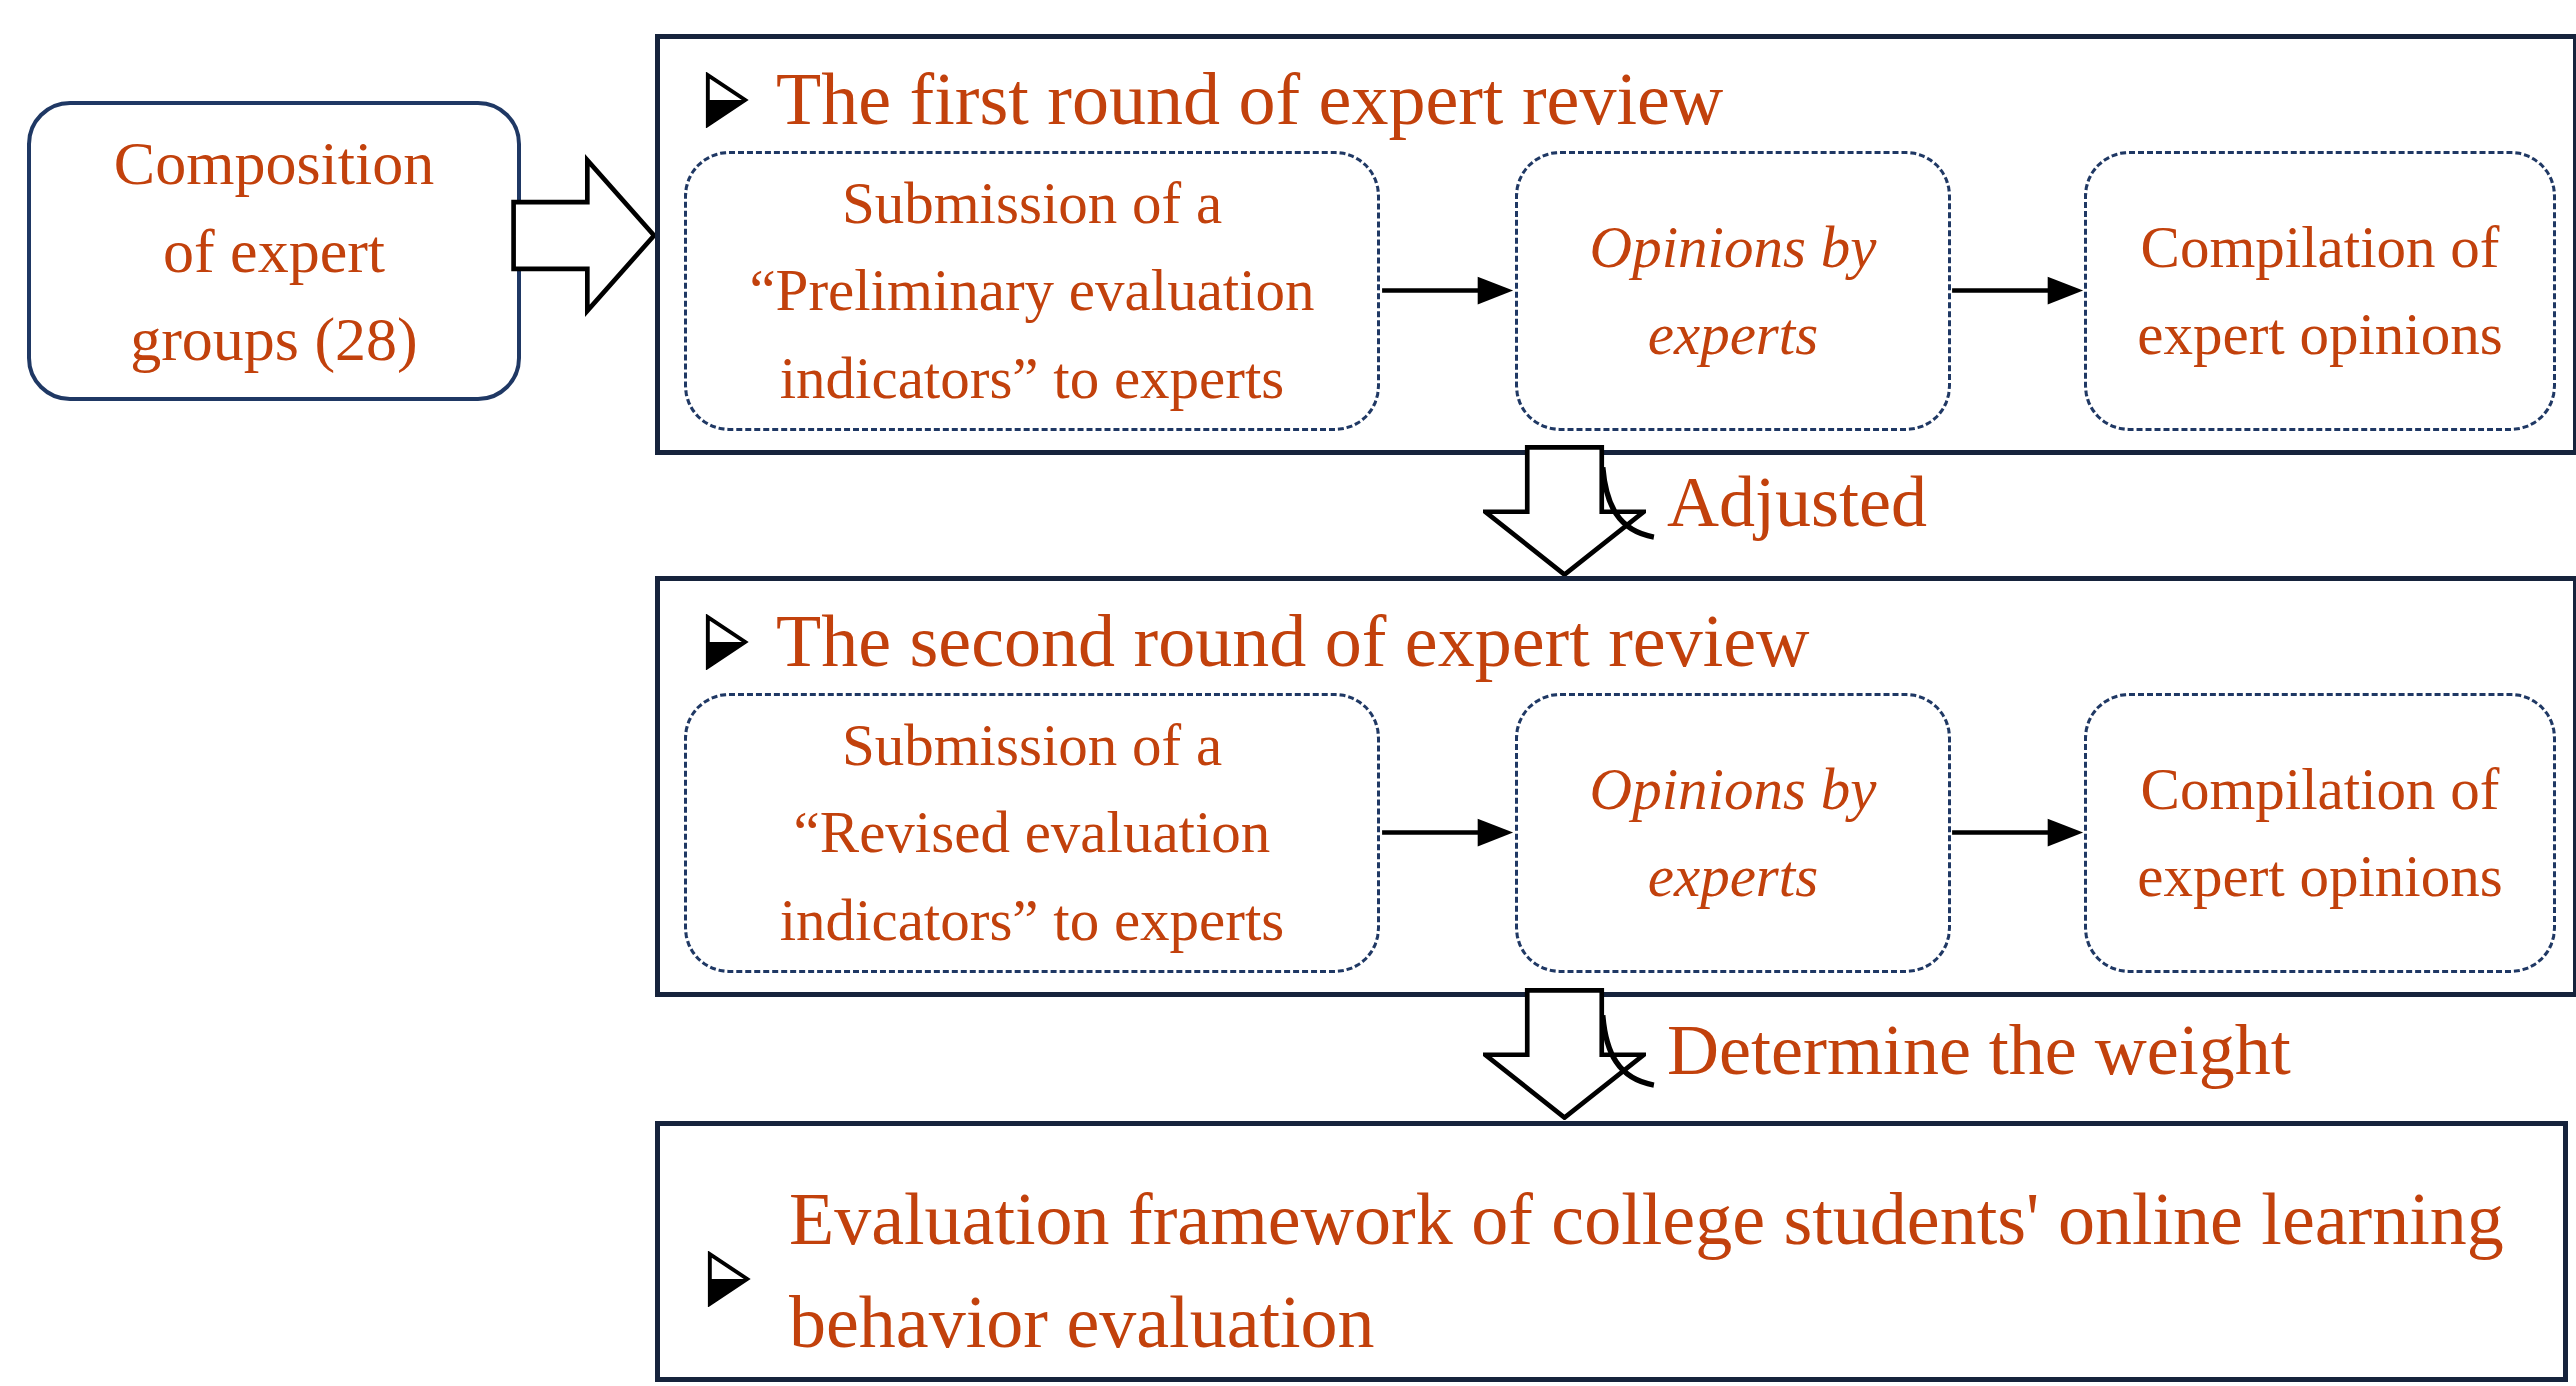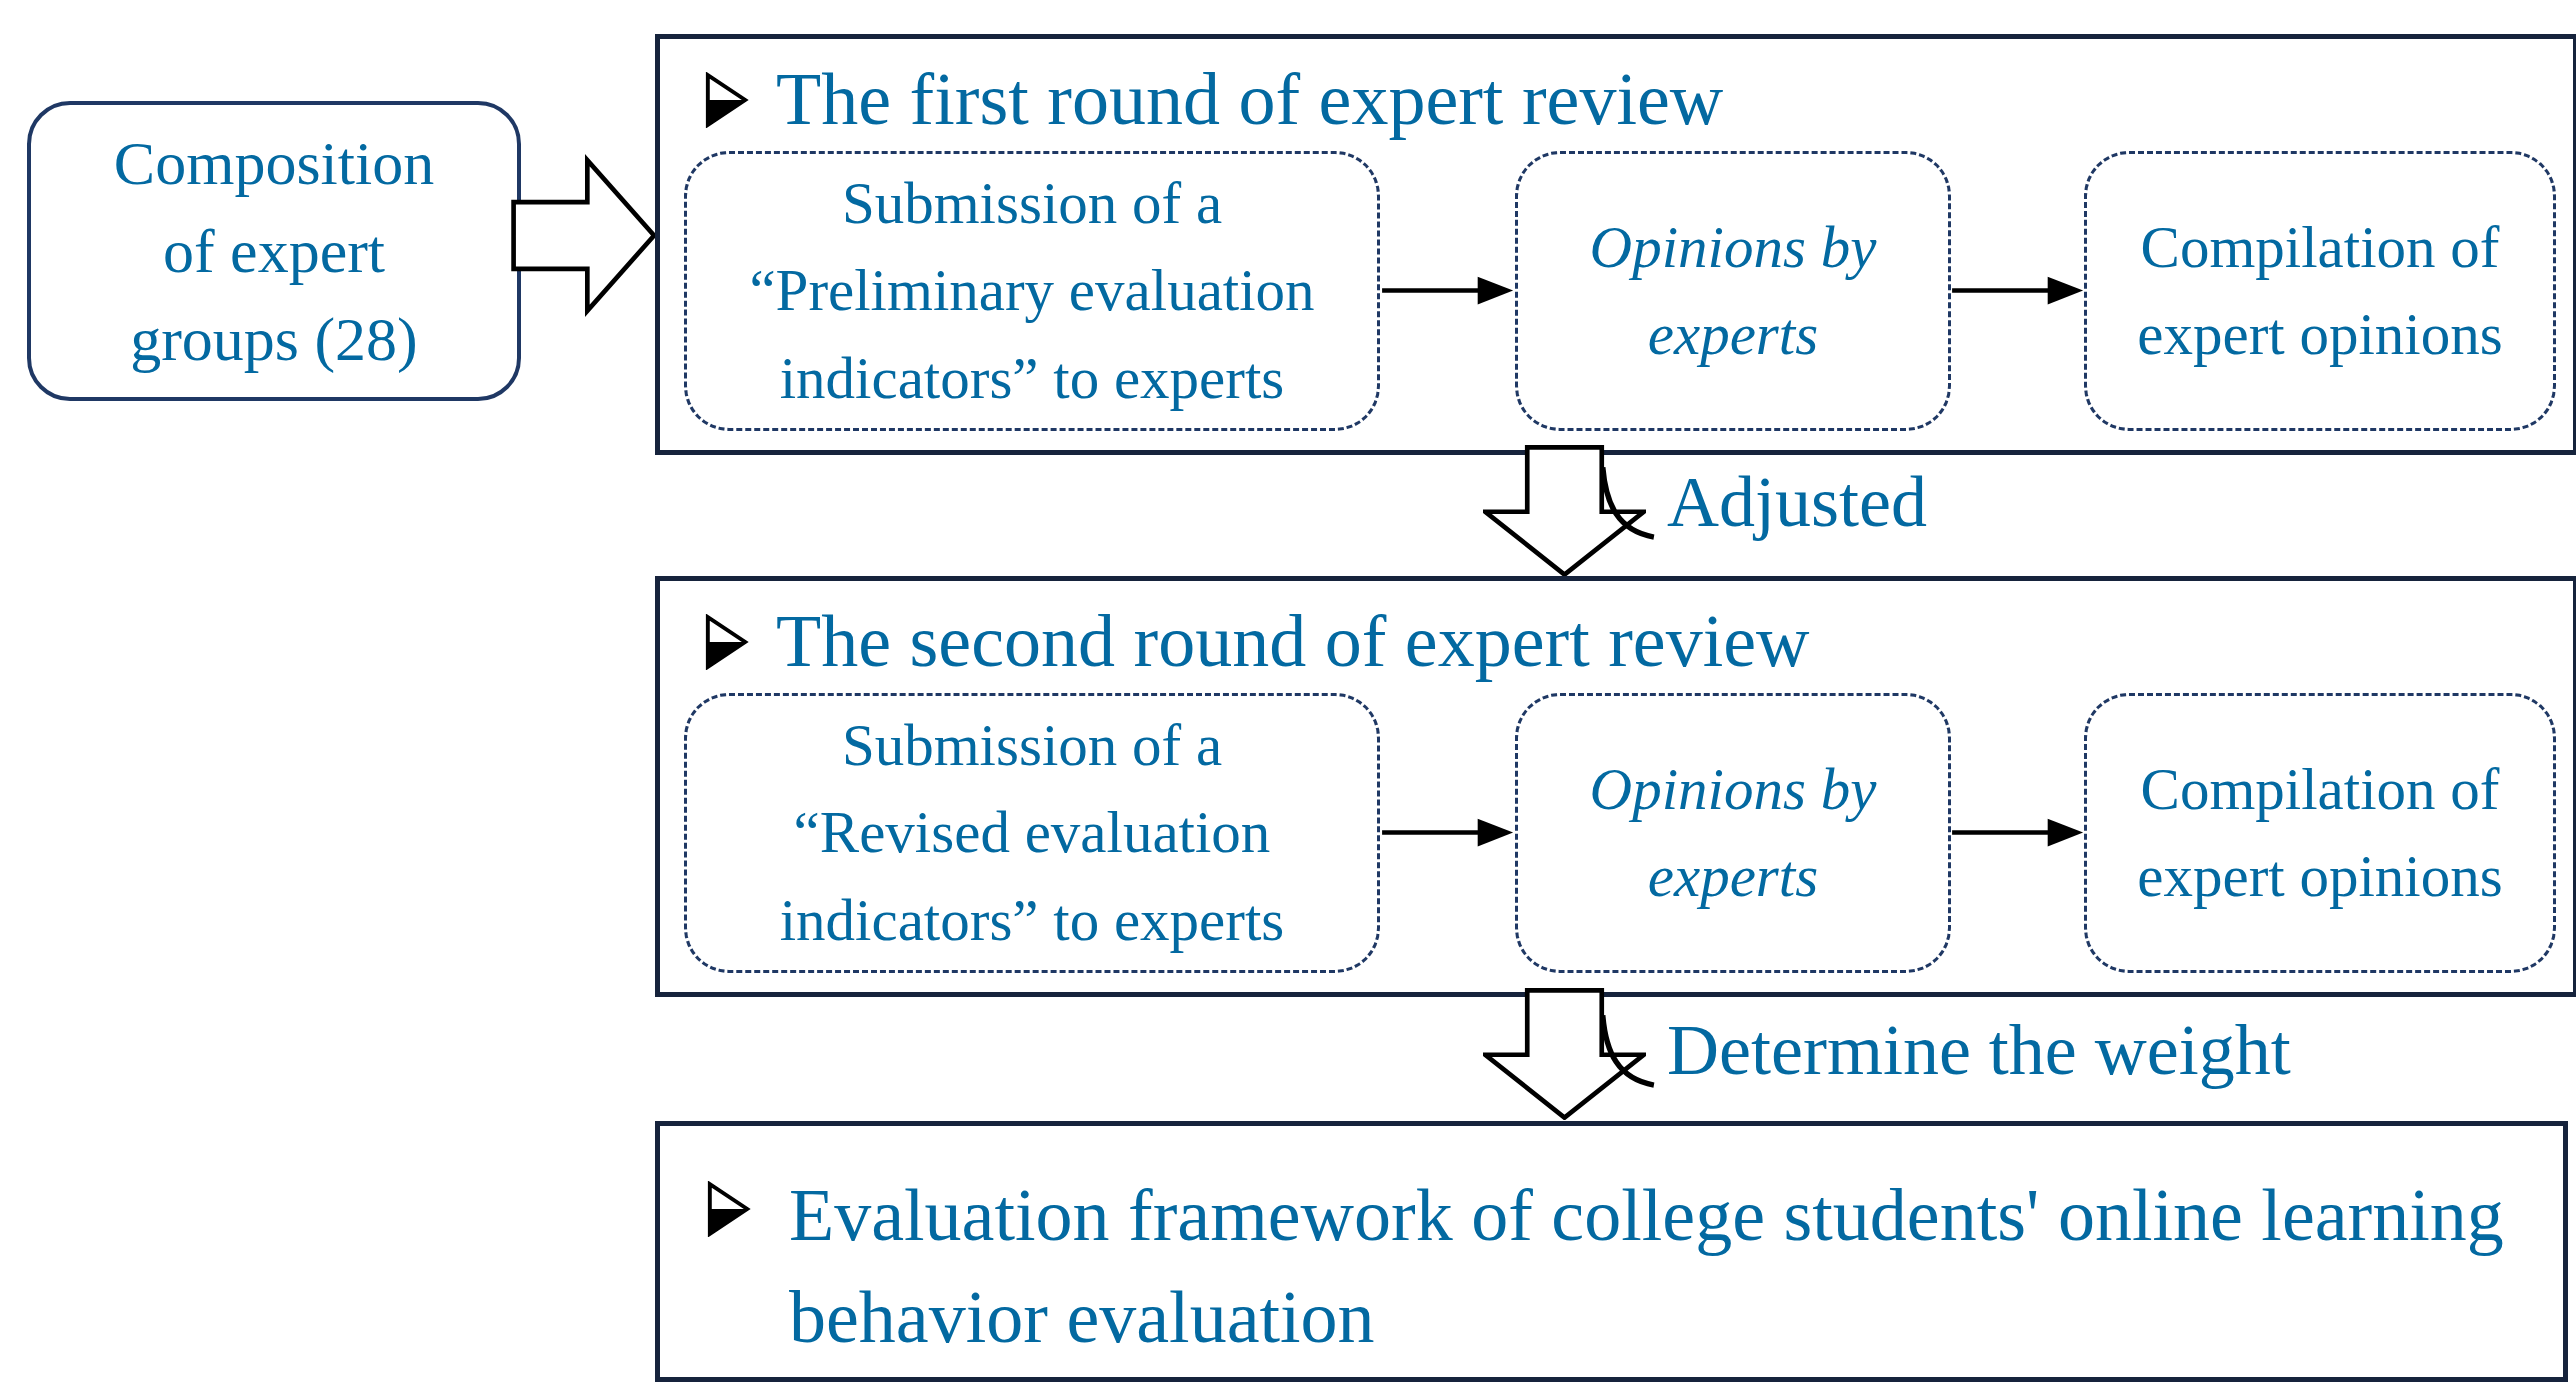--- a/index.html
+++ b/index.html
@@ -1,21 +1,21 @@
 <!DOCTYPE html>
 <html style="font-size:12.5px"><head>
 <meta charset="utf-8">
 <style>
   html,body{margin:0;padding:0;background:#ffffff;}
   .canvas{
     position:relative;
     width:2576px;height:1387px;
     background:#ffffff;
     font-family:"Liberation Serif","DejaVu Serif",serif;
-    color:#0369a1;
+    color:#c2410c;
     overflow:hidden;
   }
   .abs{position:absolute;}
   
   .source-box{
     left:27px;top:101px;width:486px;height:292px;
     border:4.7px solid #1f3864;border-radius:43px;
     background:#ffffff;
     display:flex;flex-direction:column;justify-content:center;align-items:center;
     font-size:62px;line-height:1.42;text-align:center;white-space:nowrap;
@@ -57,21 +57,21 @@
   .hook-2{top:1012px;}
   .connector-label{
     left:1667px;font-size:72px;line-height:1.05;white-space:nowrap;
   }
   .label-1{top:465px;}
   .label-2{top:1013px;}
   
   .result-panel{
     left:655px;top:1121px;width:1913px;height:261px;
     border:5.4px solid #16233c;background:#ffffff;box-sizing:border-box;
-    display:flex;align-items:flex-start;gap:37px;
+    display:flex;align-items:center;gap:37px;
     padding:38px 0 0 45px;
   }
   .result-bullet{margin-top:17px;}
   .result-text{font-size:74px;line-height:1.38;white-space:nowrap;}
 </style>
 </head>
 <body>
 
 <div class="canvas">
 

